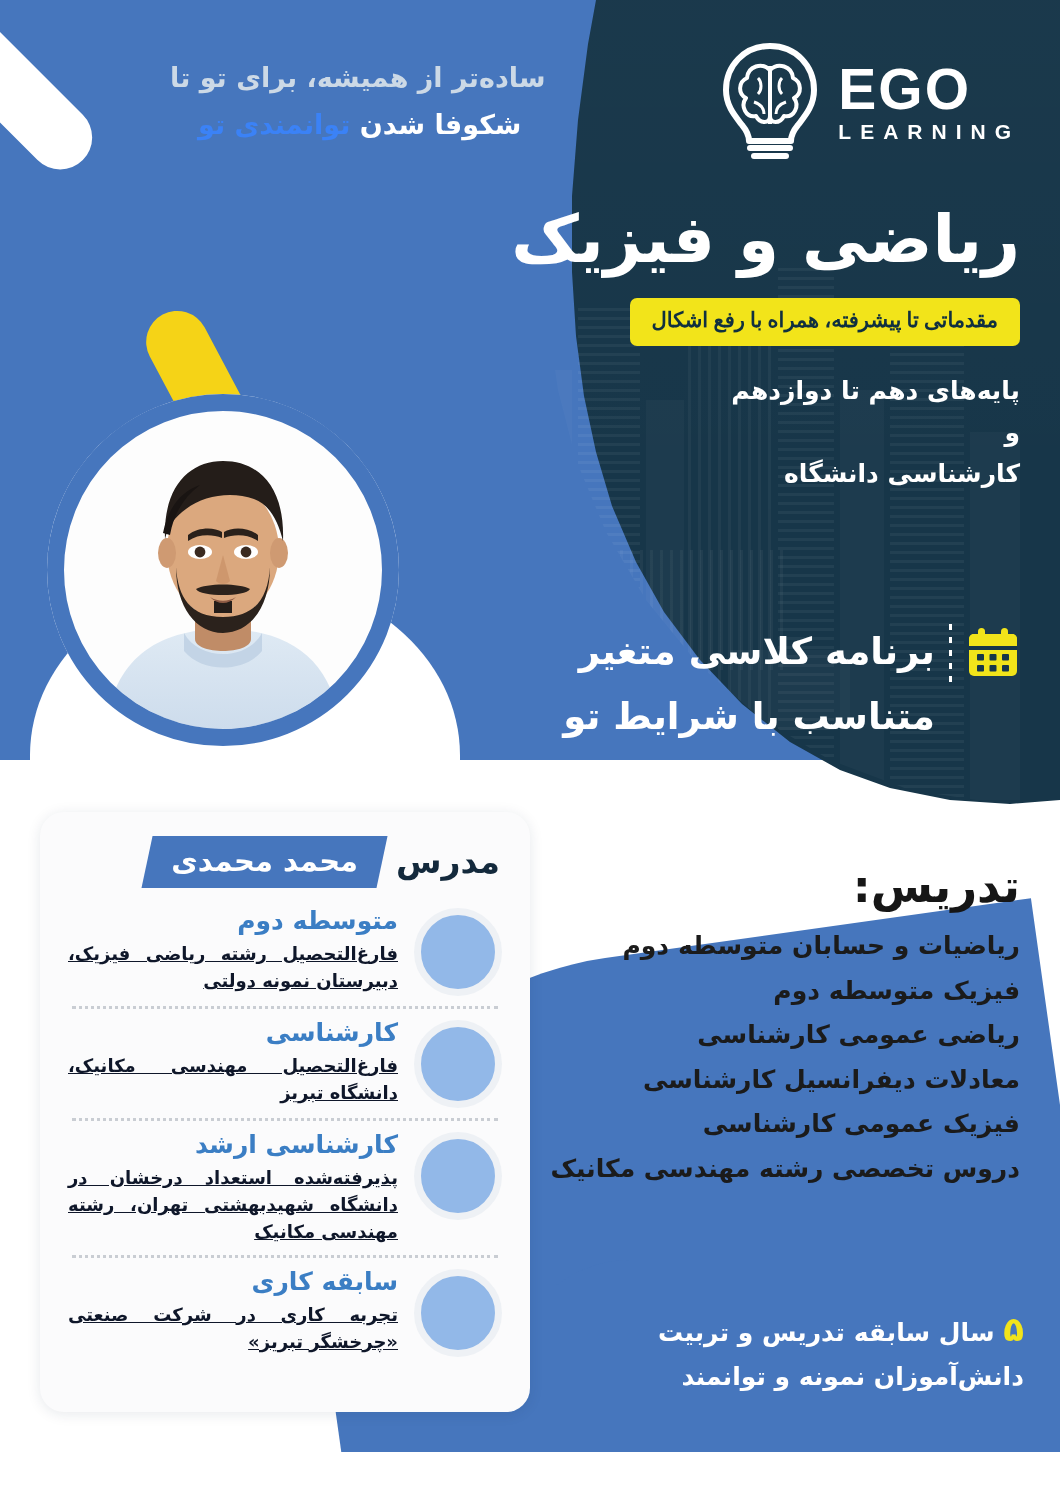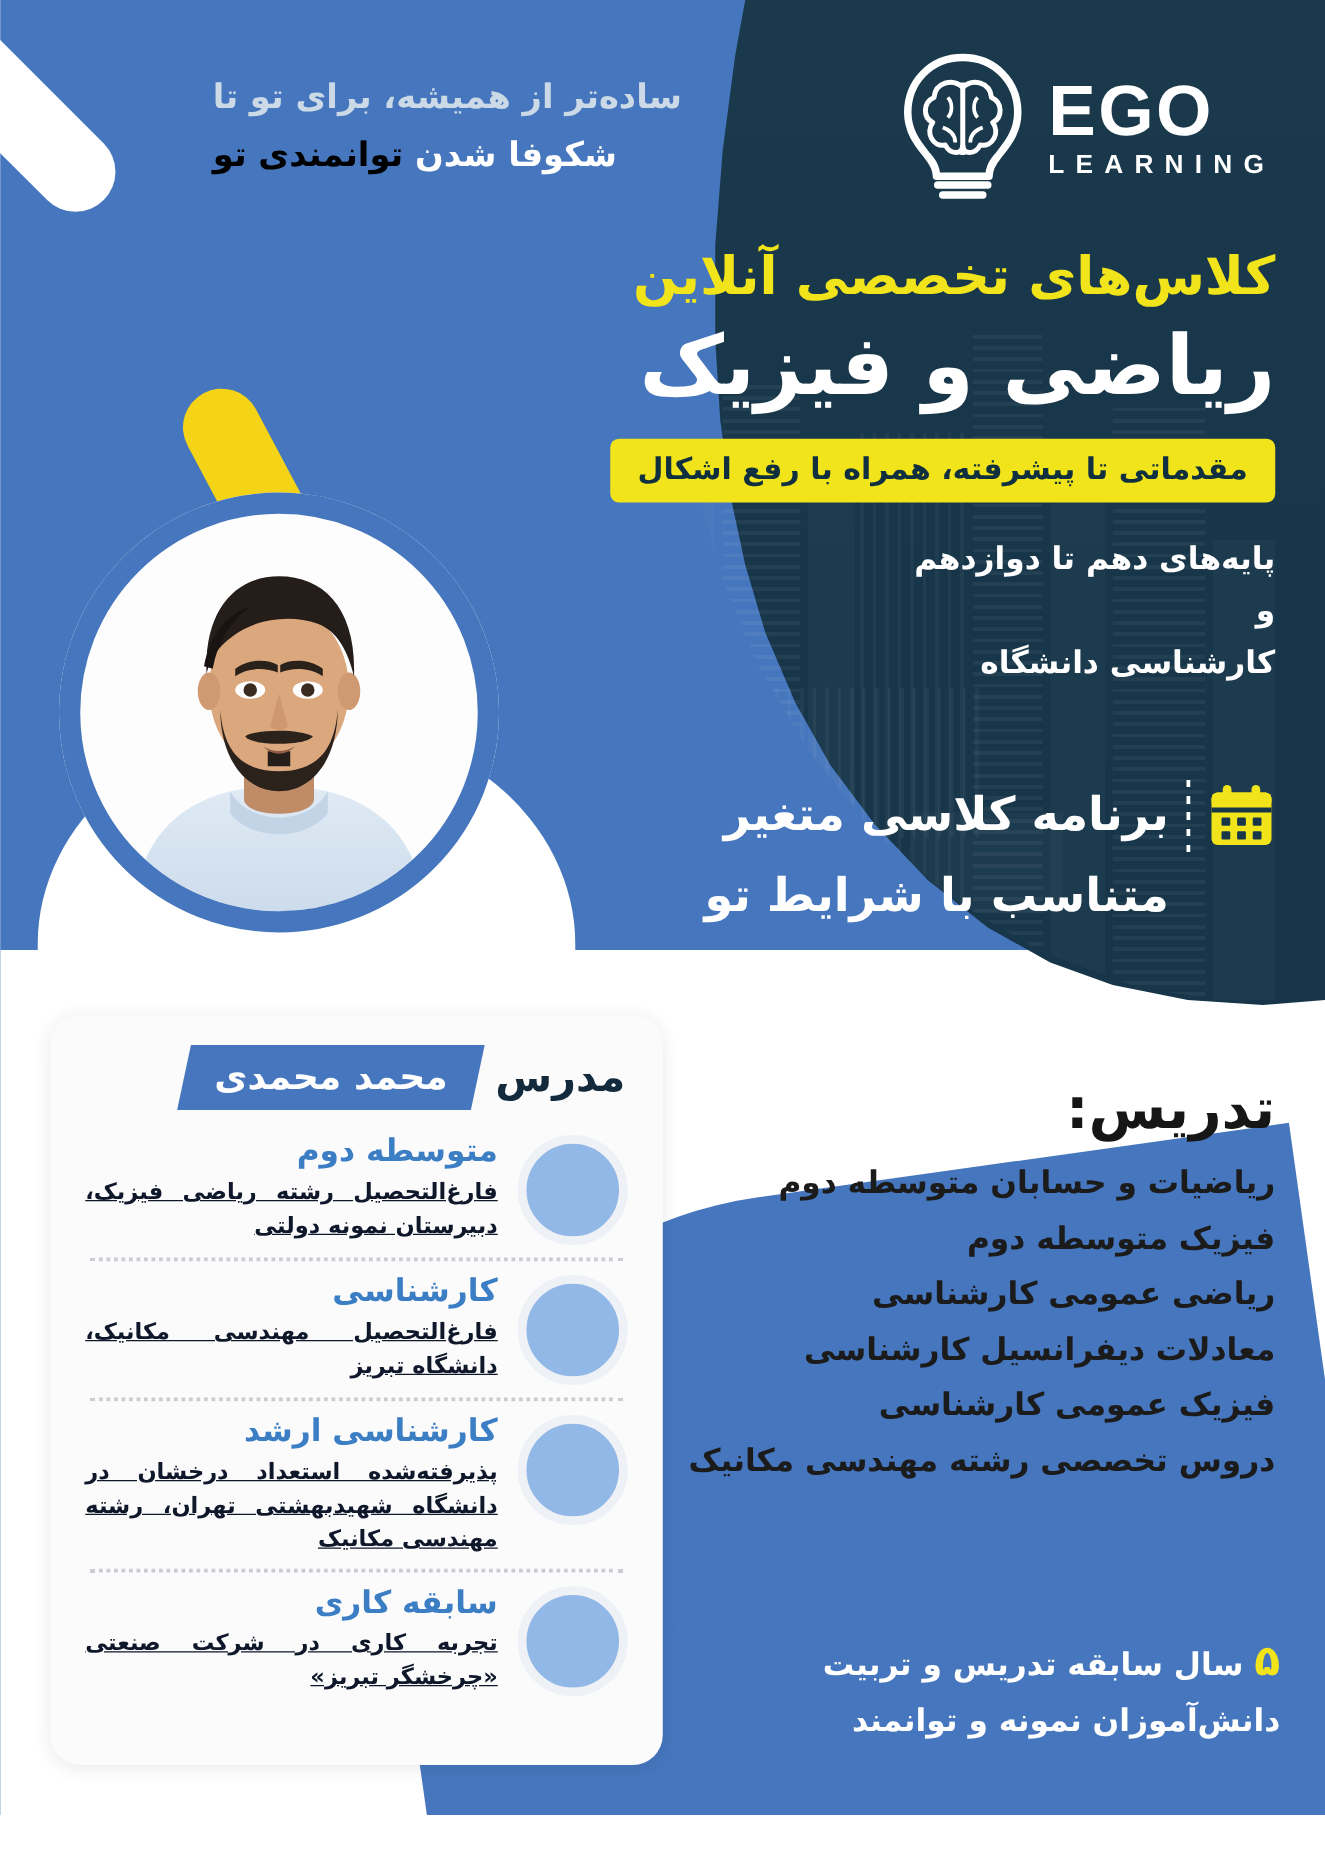--- a/index.html
+++ b/index.html
@@ -177,21 +177,21 @@
     font-weight: bold;
     line-height: 1.5;
     letter-spacing: -0.3px;
   }
   .tagline-2 {
     color: #ffffff;
     font-size: 27px;
     font-weight: bold;
     line-height: 1.9;
   }
-  .tagline-2 .hl { color: #000000; }
+  .tagline-2 .hl { color: #3b82f6; margin-left: 28px; }
 
   
   .logo {
     position: absolute;
     right: 40px; top: 42px;
     display: flex;
     align-items: center;
     gap: 16px;
     flex-direction: row-reverse;
   }
@@ -232,25 +232,26 @@
     font-size: 66px;
     font-weight: bold;
     line-height: 1.35;
     letter-spacing: -1px;
   }
   .badge {
     display: inline-block;
     margin-top: 14px;
     background: #f2e41a;
     color: #10303f;
-    font-size: 24px;
+    font-size: 21px;
     font-weight: bold;
     padding: 10px 22px 13px;
     border-radius: 7px;
     line-height: 1.2;
+    font-family: Liberation Serif, serif;
   }
   .levels {
     margin-top: 24px;
     color: #ffffff;
     font-size: 25px;
     font-weight: bold;
     line-height: 1.65;
   }
 
   
@@ -510,21 +511,20 @@
         <path d="M68 60 C62 62 58 66 58 72" stroke="#ffffff" stroke-width="3" fill="none"></path>
       </svg>
     </span>
     <span class="logo-text">
       <div class="logo-ego">EGO</div>
       <div class="logo-learning">LEARNING</div>
     </span>
   </div>
 
   <div class="head-block">
-    <div class="head-sub">کلاس‌های تخصصی آنلاین</div>
     <div class="head-main">ریاضی و فیزیک</div>
     <div class="badge">مقدماتی تا پیشرفته، همراه با رفع اشکال</div>
     <div class="levels">
       <div>پایه‌های دهم تا دوازدهم</div>
       <div>و</div>
       <div>کارشناسی دانشگاه</div>
     </div>
   </div>
 
   <div class="schedule">

